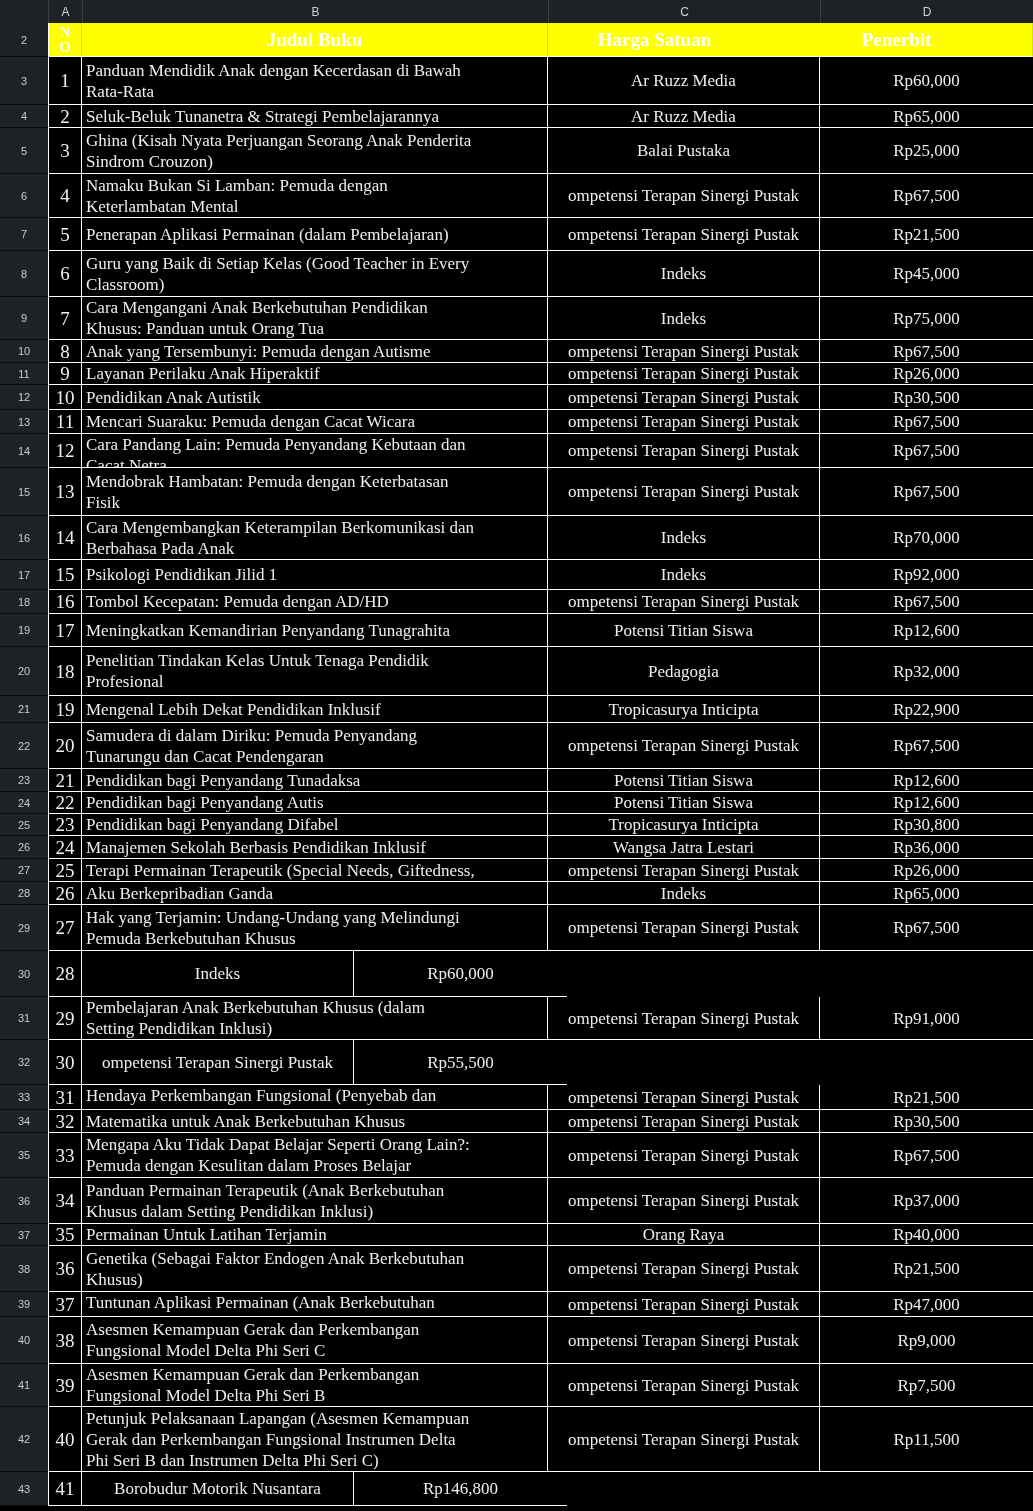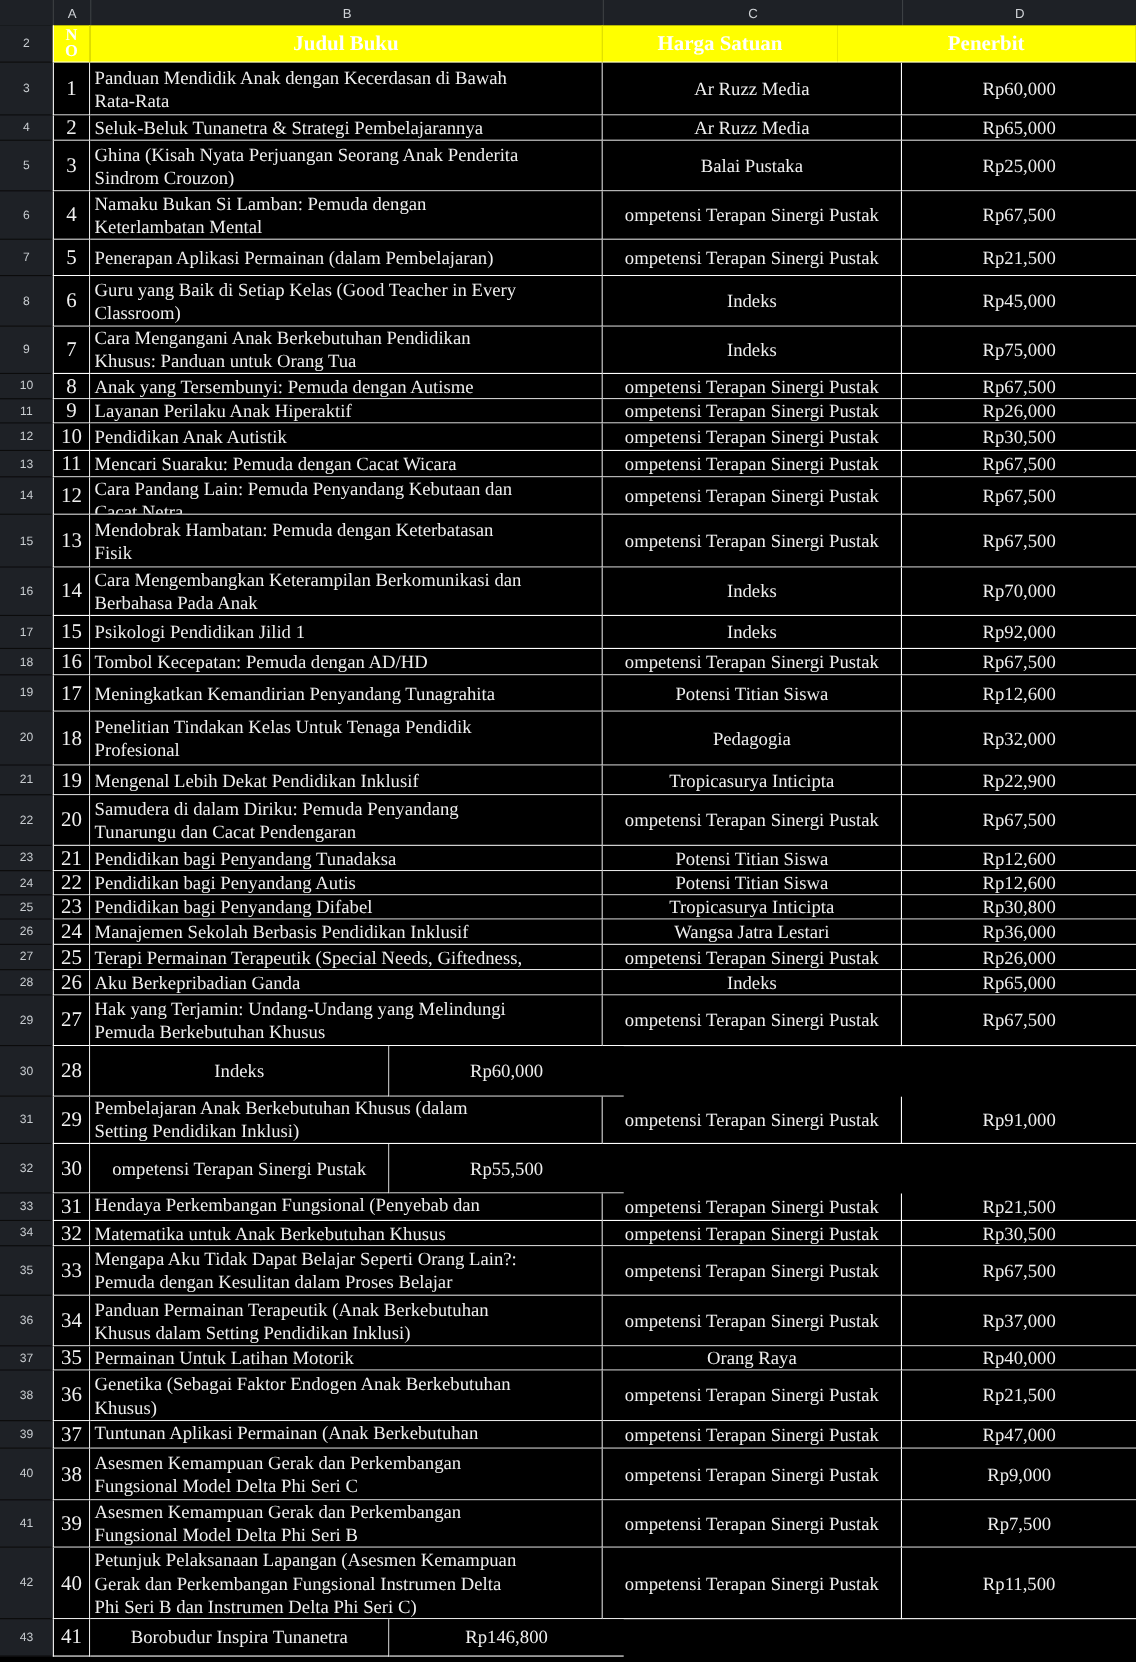--- a/index.html
+++ b/index.html
@@ -302,21 +302,21 @@
         <div class="gutter">36</div>
         <div class="cell no-cell first">34</div>
         <div class="cell title-cell">Panduan Permainan Terapeutik (Anak Berkebutuhan
 Khusus dalam Setting Pendidikan Inklusi)</div>
         <div class="cell pub-cell">ompetensi Terapan Sinergi Pustak</div>
         <div class="cell price-cell">Rp37,000</div>
       </div>
       <div class="row" style="height: 22px;">
         <div class="gutter">37</div>
         <div class="cell no-cell first">35</div>
-        <div class="cell title-cell">Permainan Untuk Latihan Motorik</div>
+        <div class="cell title-cell">Permainan Untuk Latihan Terjamin</div>
         <div class="cell pub-cell">Orang Raya</div>
         <div class="cell price-cell">Rp40,000</div>
       </div>
       <div class="row" style="height: 46px;">
         <div class="gutter">38</div>
         <div class="cell no-cell first">36</div>
         <div class="cell title-cell">Genetika (Sebagai Faktor Endogen Anak Berkebutuhan
 Khusus)</div>
         <div class="cell pub-cell">ompetensi Terapan Sinergi Pustak</div>
         <div class="cell price-cell">Rp21,500</div>
@@ -350,18 +350,18 @@
         <div class="cell no-cell first">40</div>
         <div class="cell title-cell">Petunjuk Pelaksanaan Lapangan (Asesmen Kemampuan
 Gerak dan Perkembangan Fungsional Instrumen Delta
 Phi Seri B dan Instrumen Delta Phi Seri C)</div>
         <div class="cell pub-cell">ompetensi Terapan Sinergi Pustak</div>
         <div class="cell price-cell">Rp11,500</div>
       </div>
       <div class="row" style="height: 34px;">
         <div class="gutter">43</div>
         <div class="cell no-cell first">41</div>
-        <div class="cell pub-cell">Borobudur Inspira Tunanetra</div>
+        <div class="cell pub-cell">Borobudur Motorik Nusantara</div>
         <div class="cell price-cell">Rp146,800</div>
       </div>
     </div>
 
 </div>
 
 </body></html>

